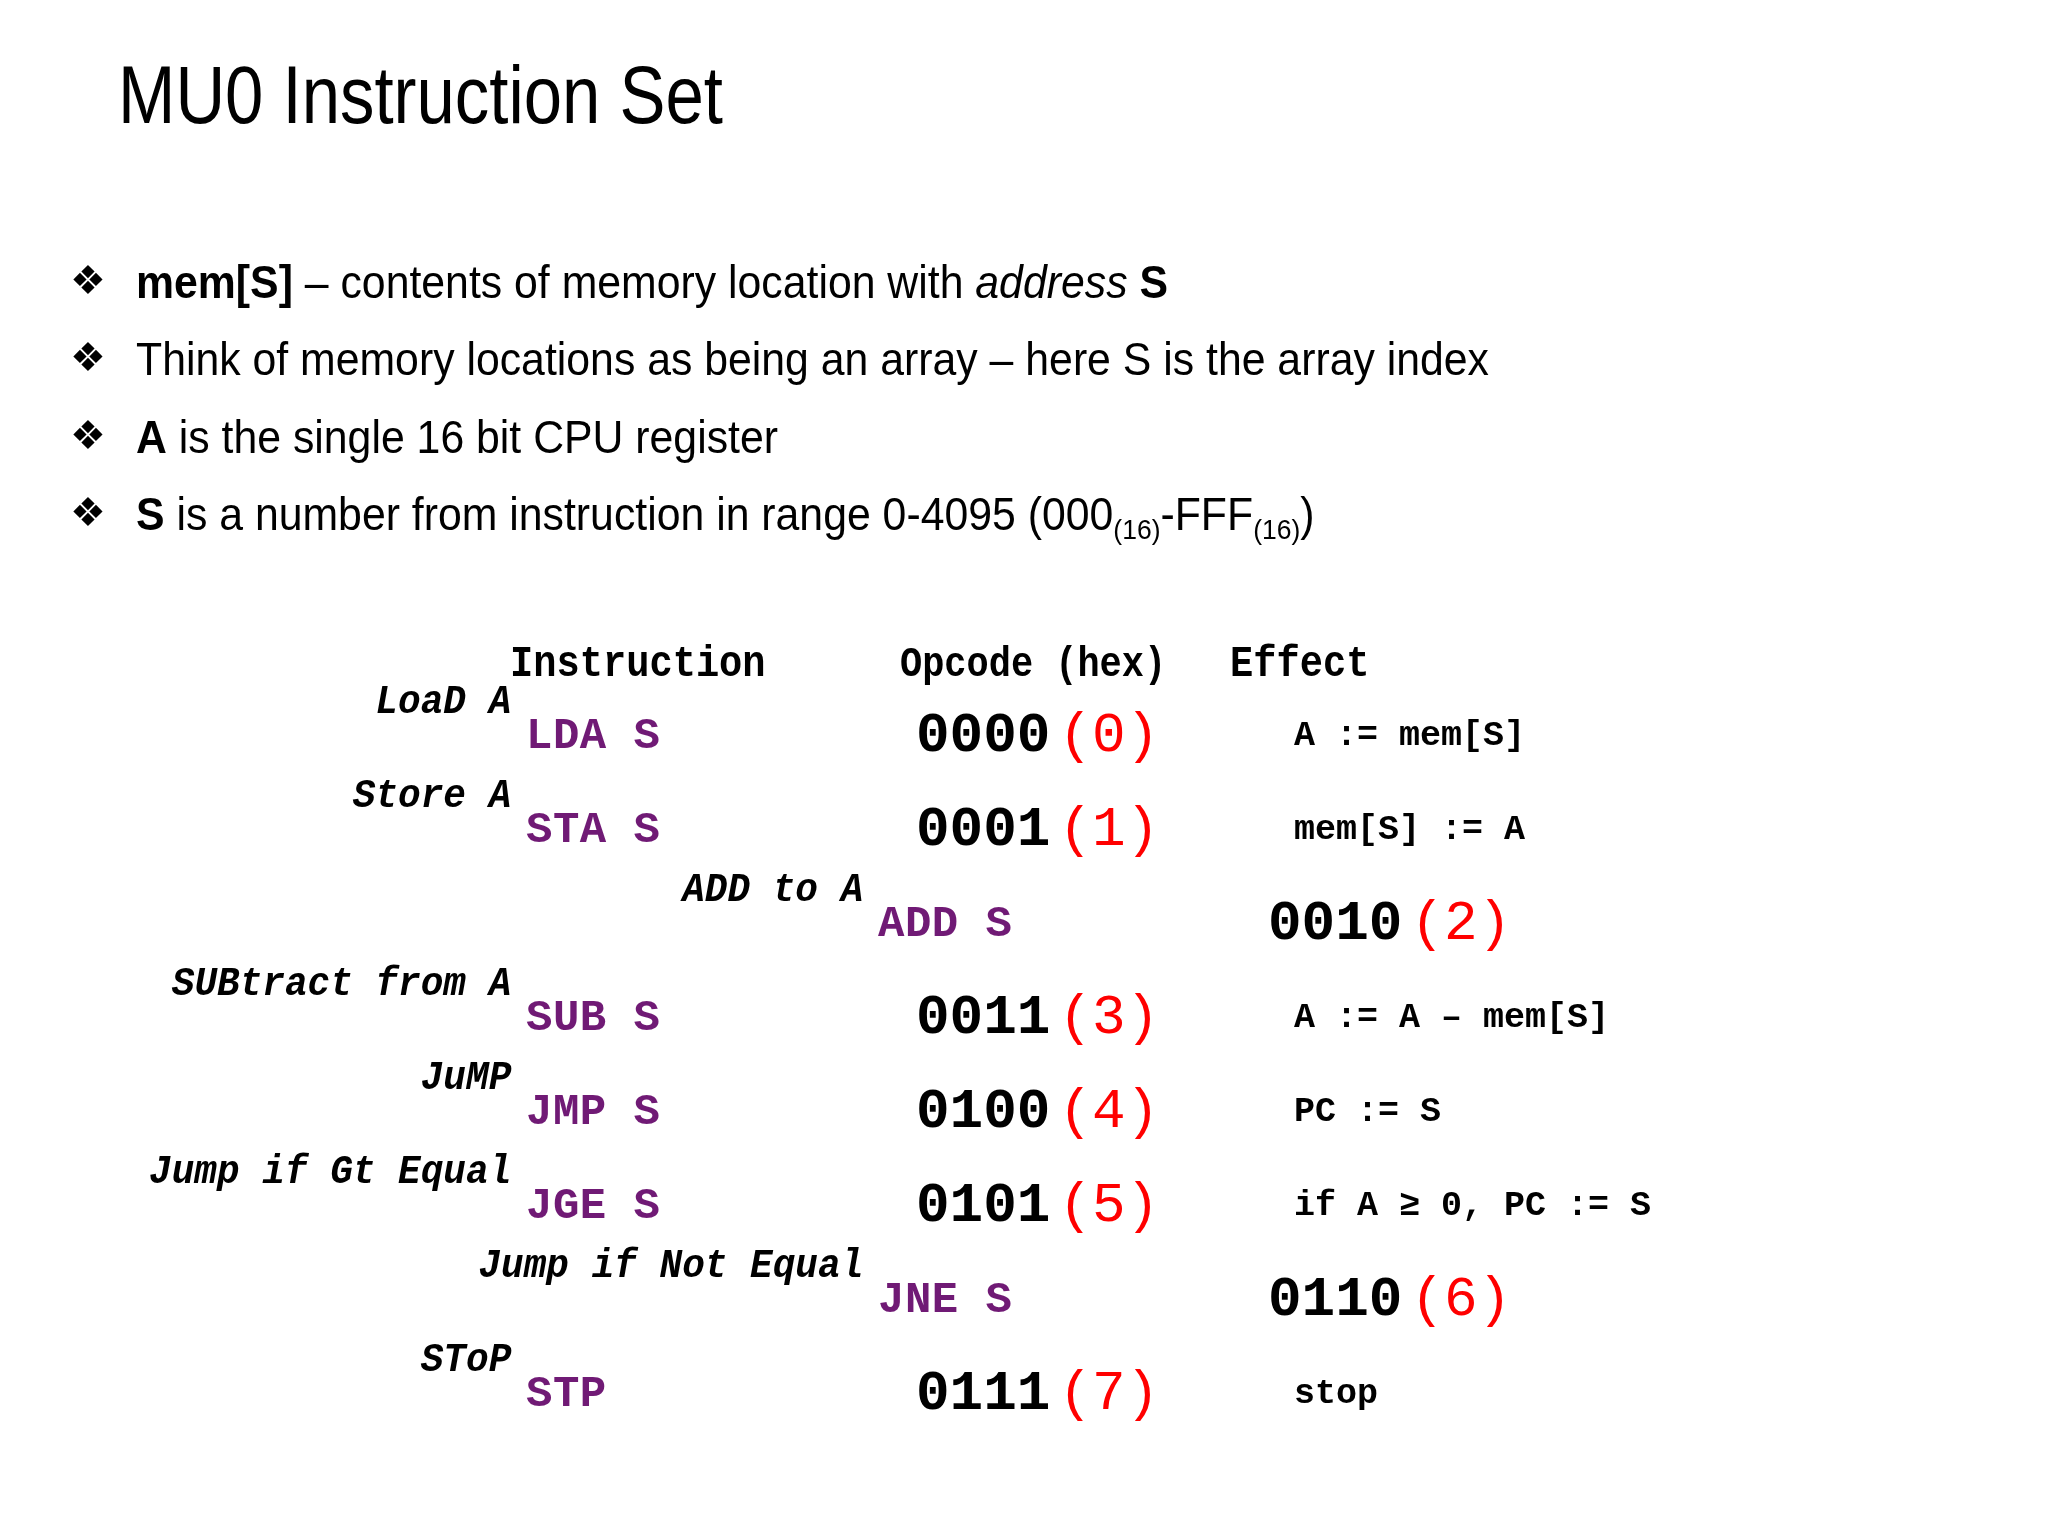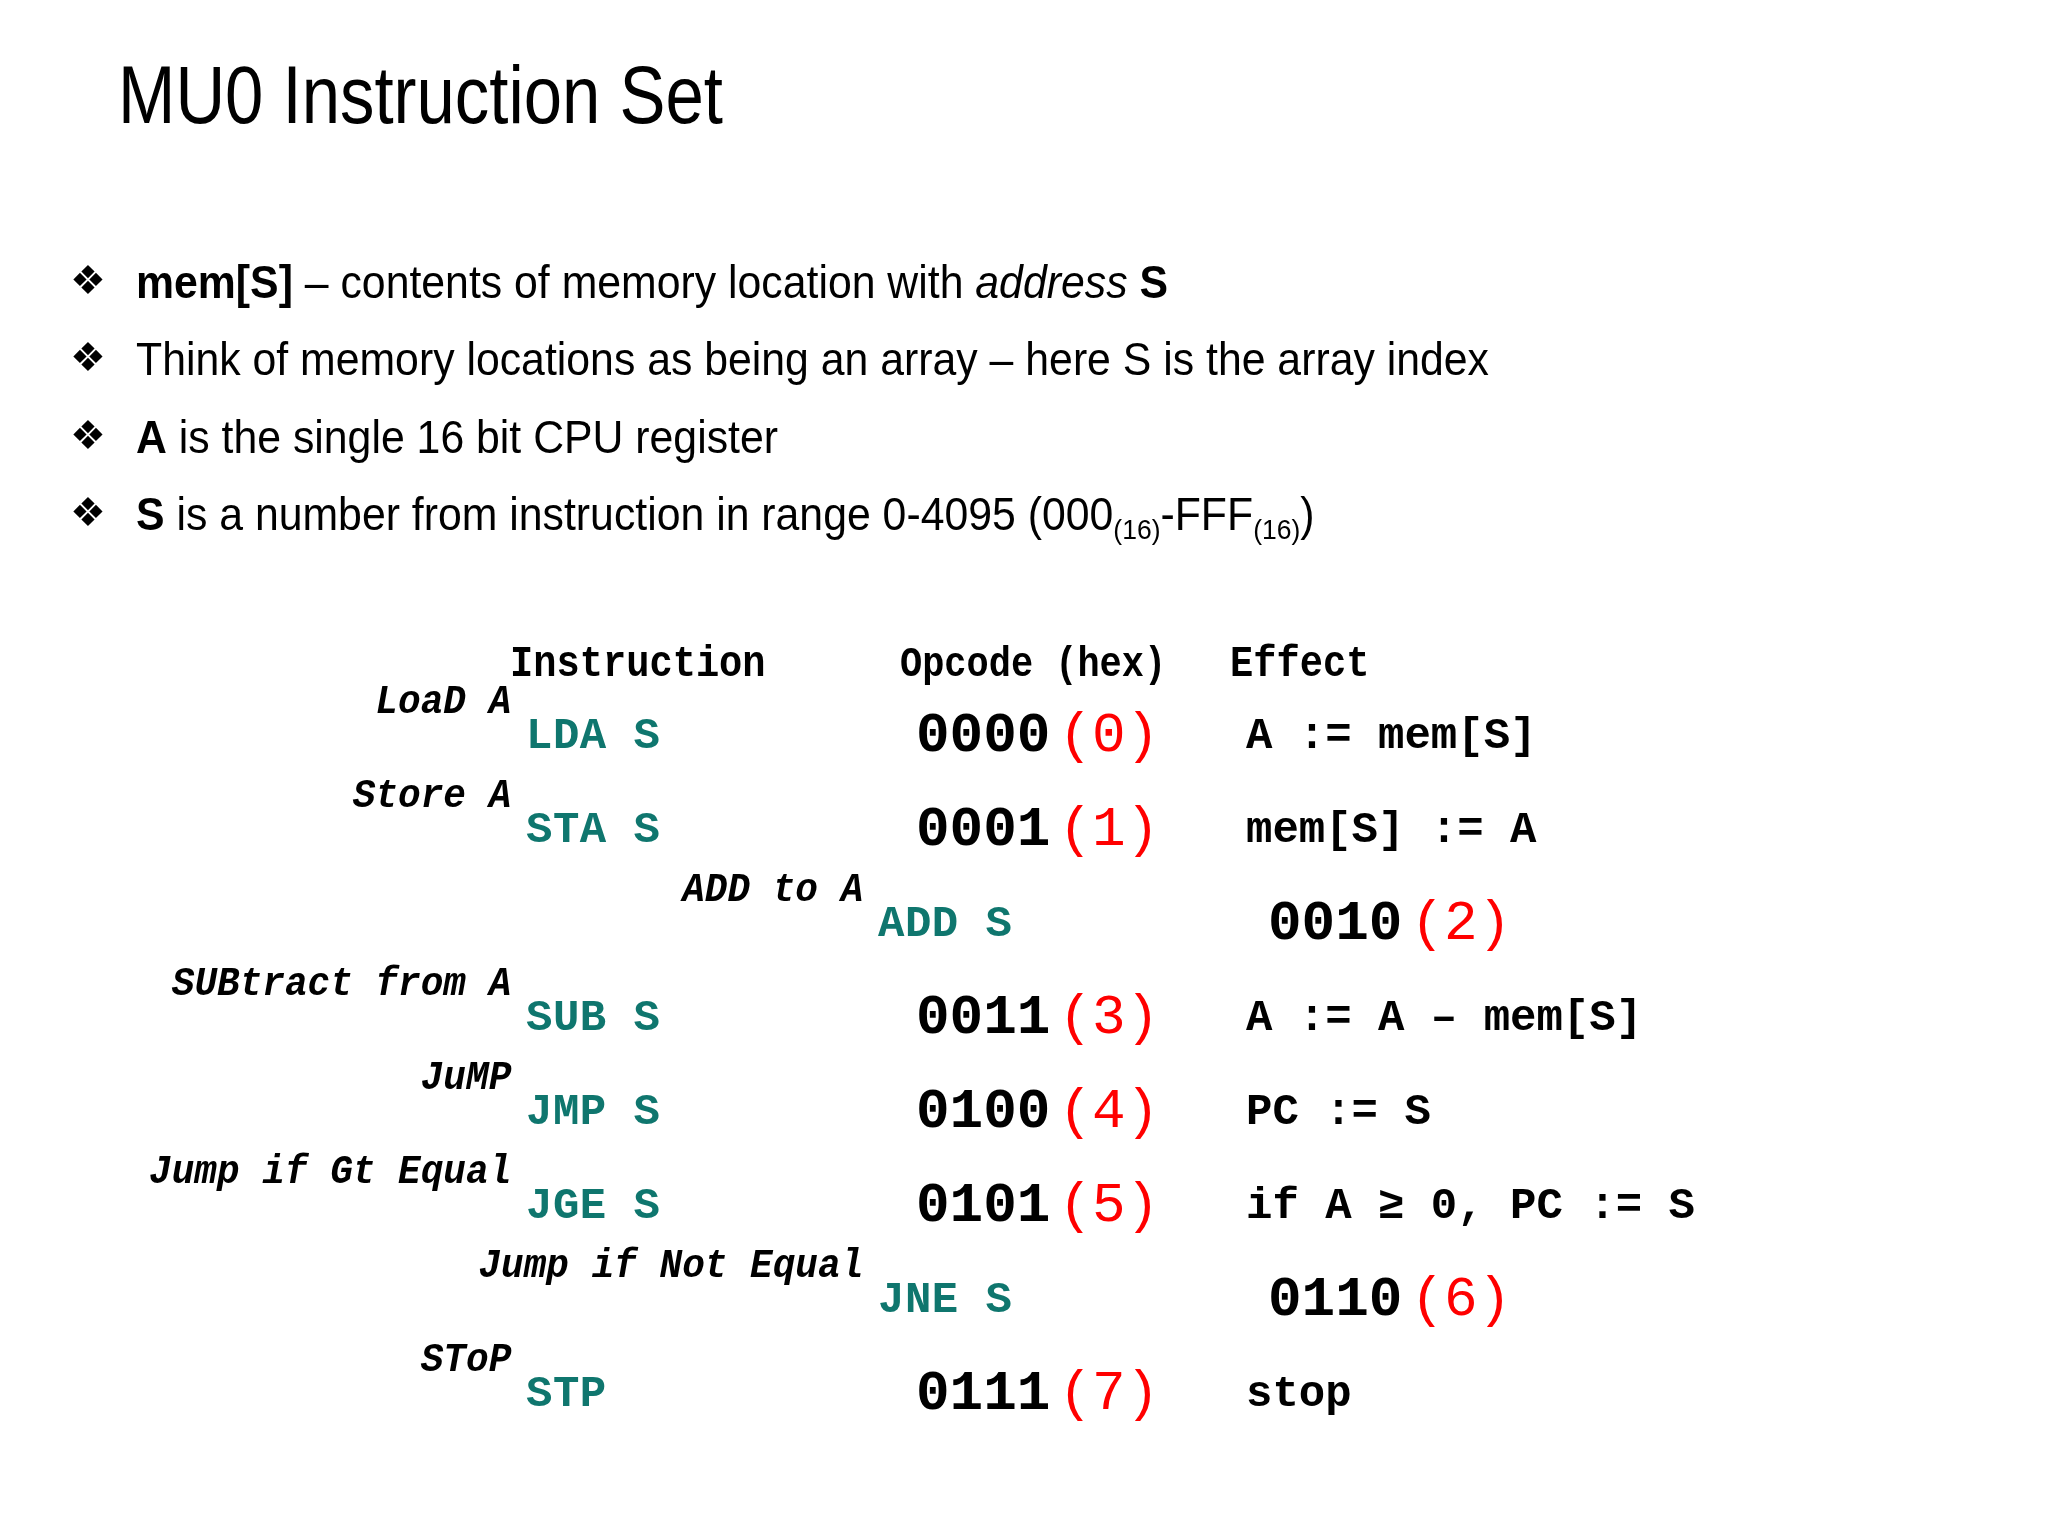--- a/index.html
+++ b/index.html
@@ -95,40 +95,41 @@
     transform: scaleX(0.92);
     transform-origin: right center;
     white-space: nowrap;
     position: relative;
     top: -34px;
   }
   .col-instr {
     flex: 0 0 390px;
     font-weight: bold;
     font-size: 44px;
-    color: #0f766e;
+    color: #701a75;
     letter-spacing: 0.5px;
     white-space: nowrap;
   }
   .col-op {
     flex: 0 0 330px;
     font-weight: bold;
     font-size: 56px;
     white-space: nowrap;
   }
   .col-op .dec {
     color: #ff0000;
     font-weight: normal;
     margin-left: 8px;
   }
   .col-eff {
     flex: 1 1 auto;
     font-weight: bold;
-    font-size: 44px;
-    white-space: nowrap;
+    font-size: 35px;
+    white-space: nowrap;
+    margin-left: 48px;
   }
 
   .hdr-desc  { flex: 0 0 440px; }
   .hdr-instr {
     flex: 0 0 390px;
     font-weight: bold;
     font-size: 44px;
     transform: scaleX(0.88);
     transform-origin: left bottom;
     white-space: nowrap;

